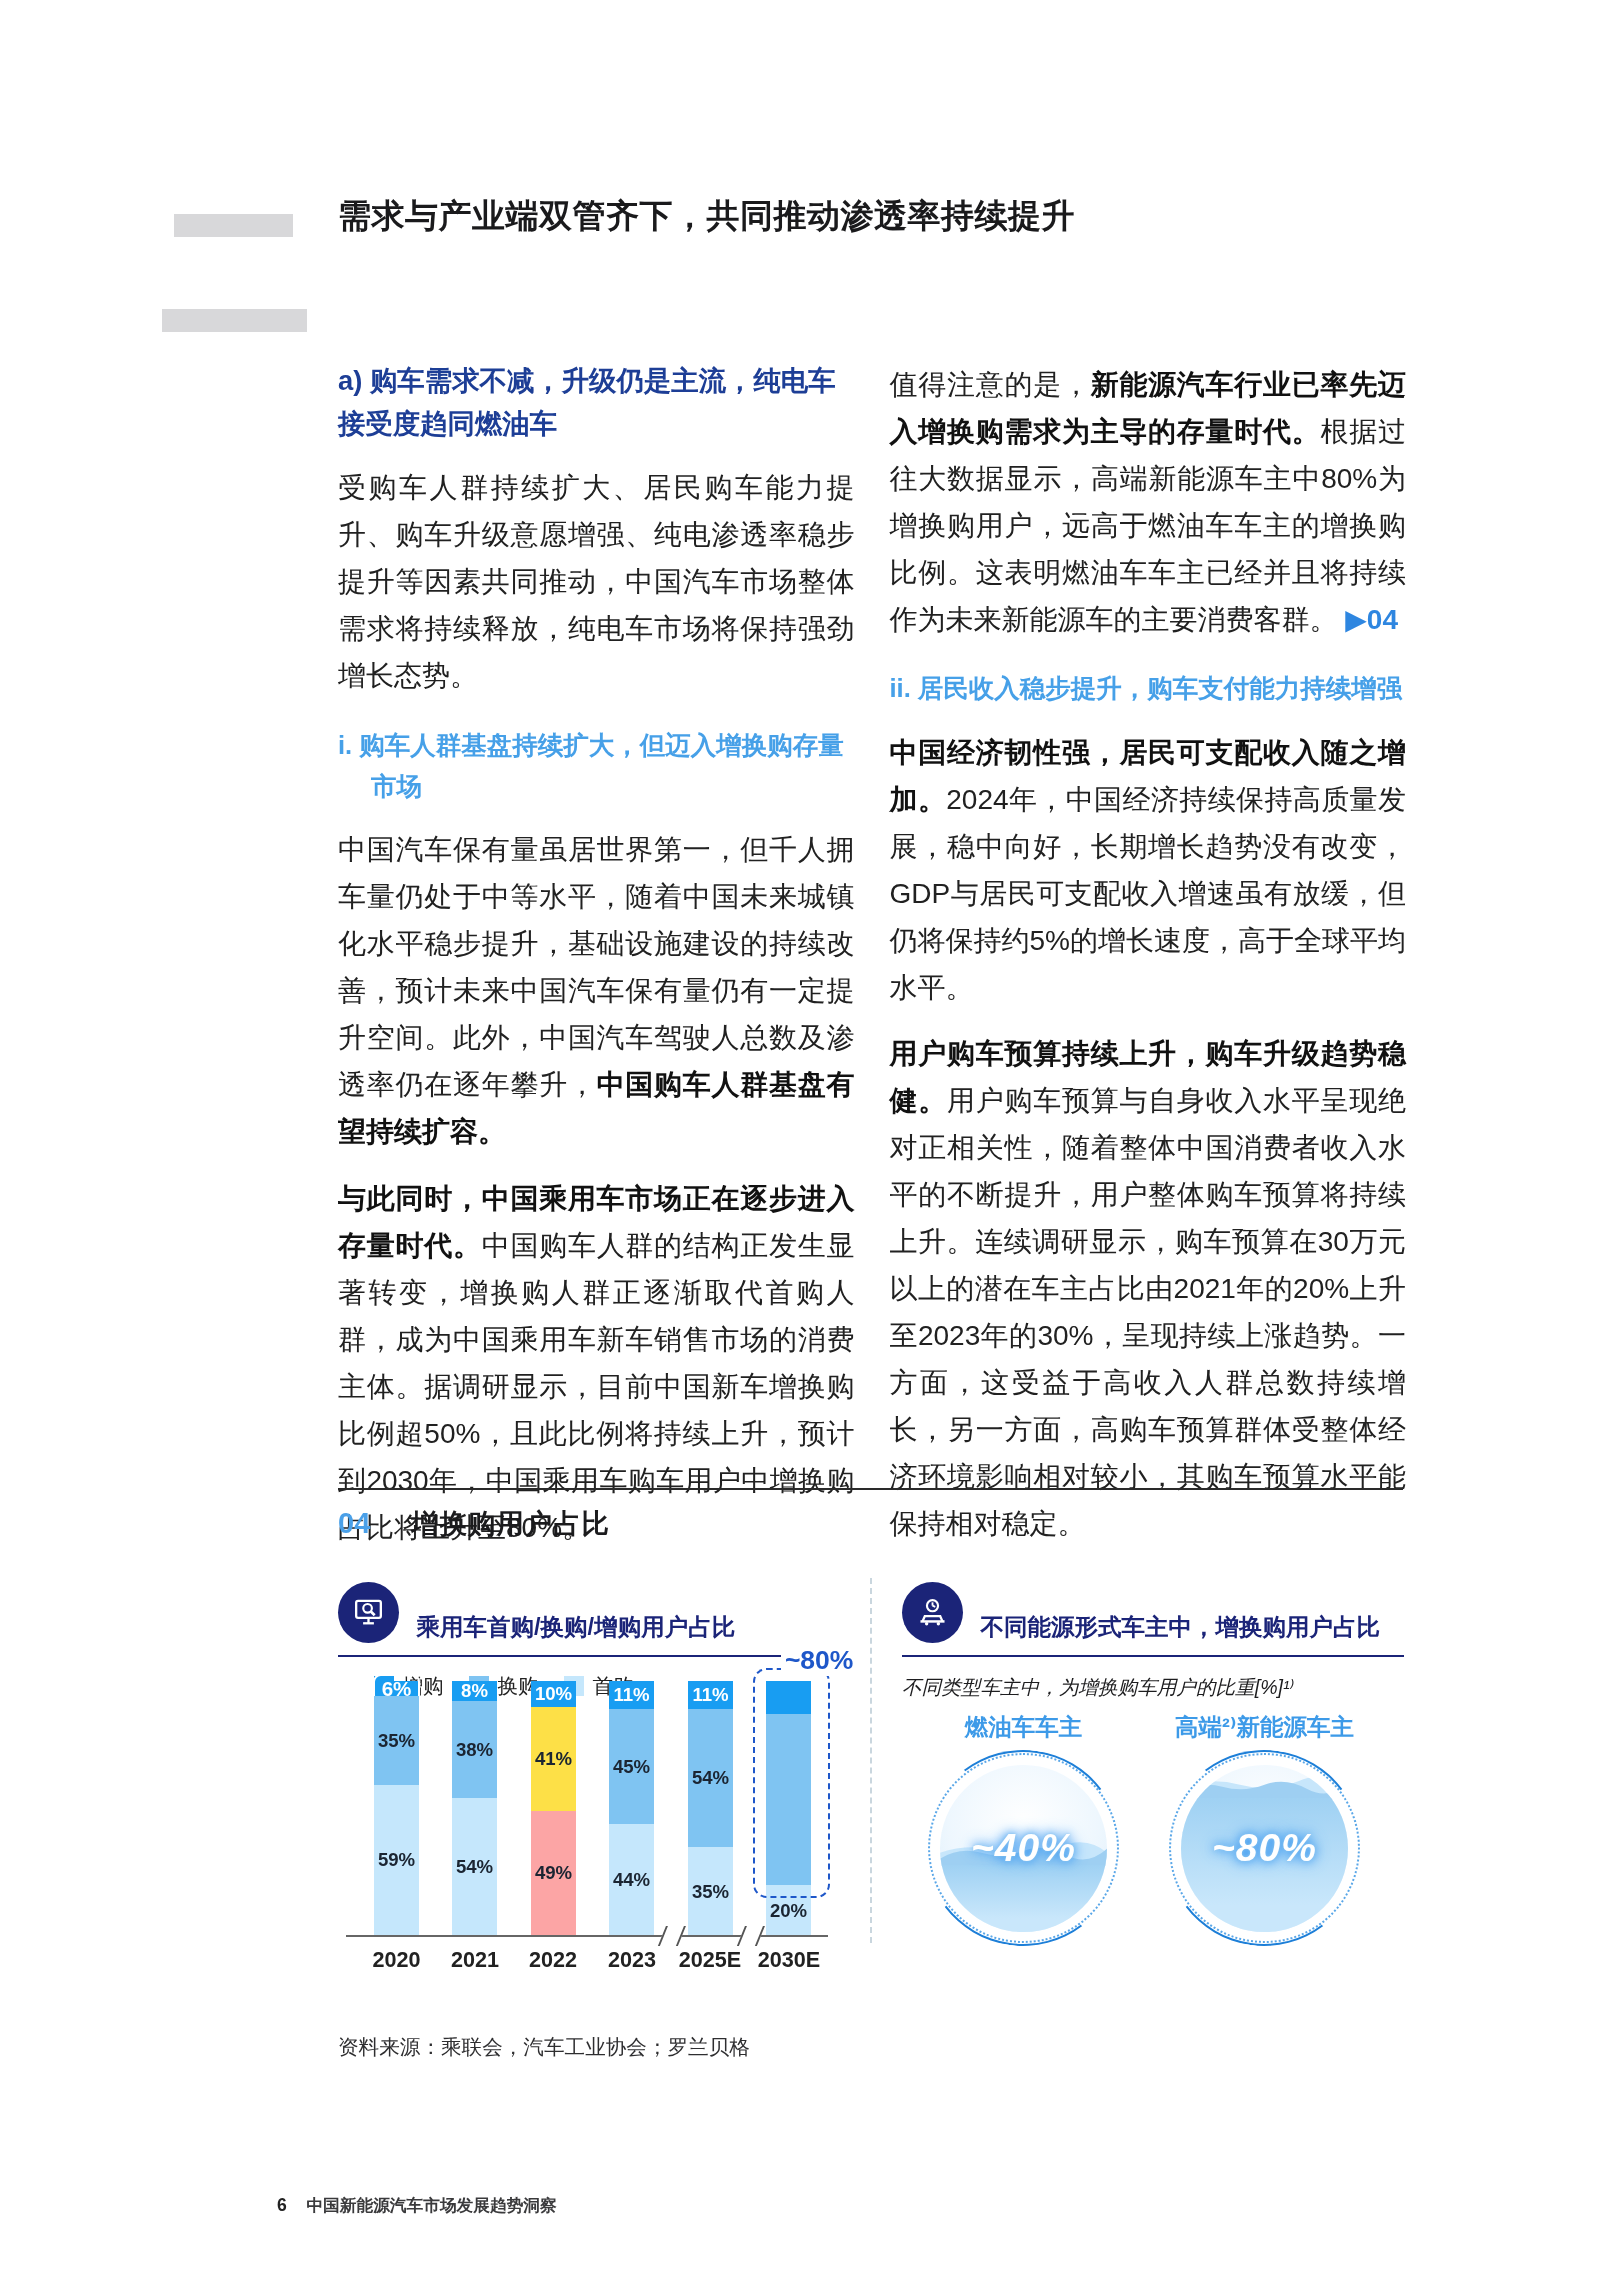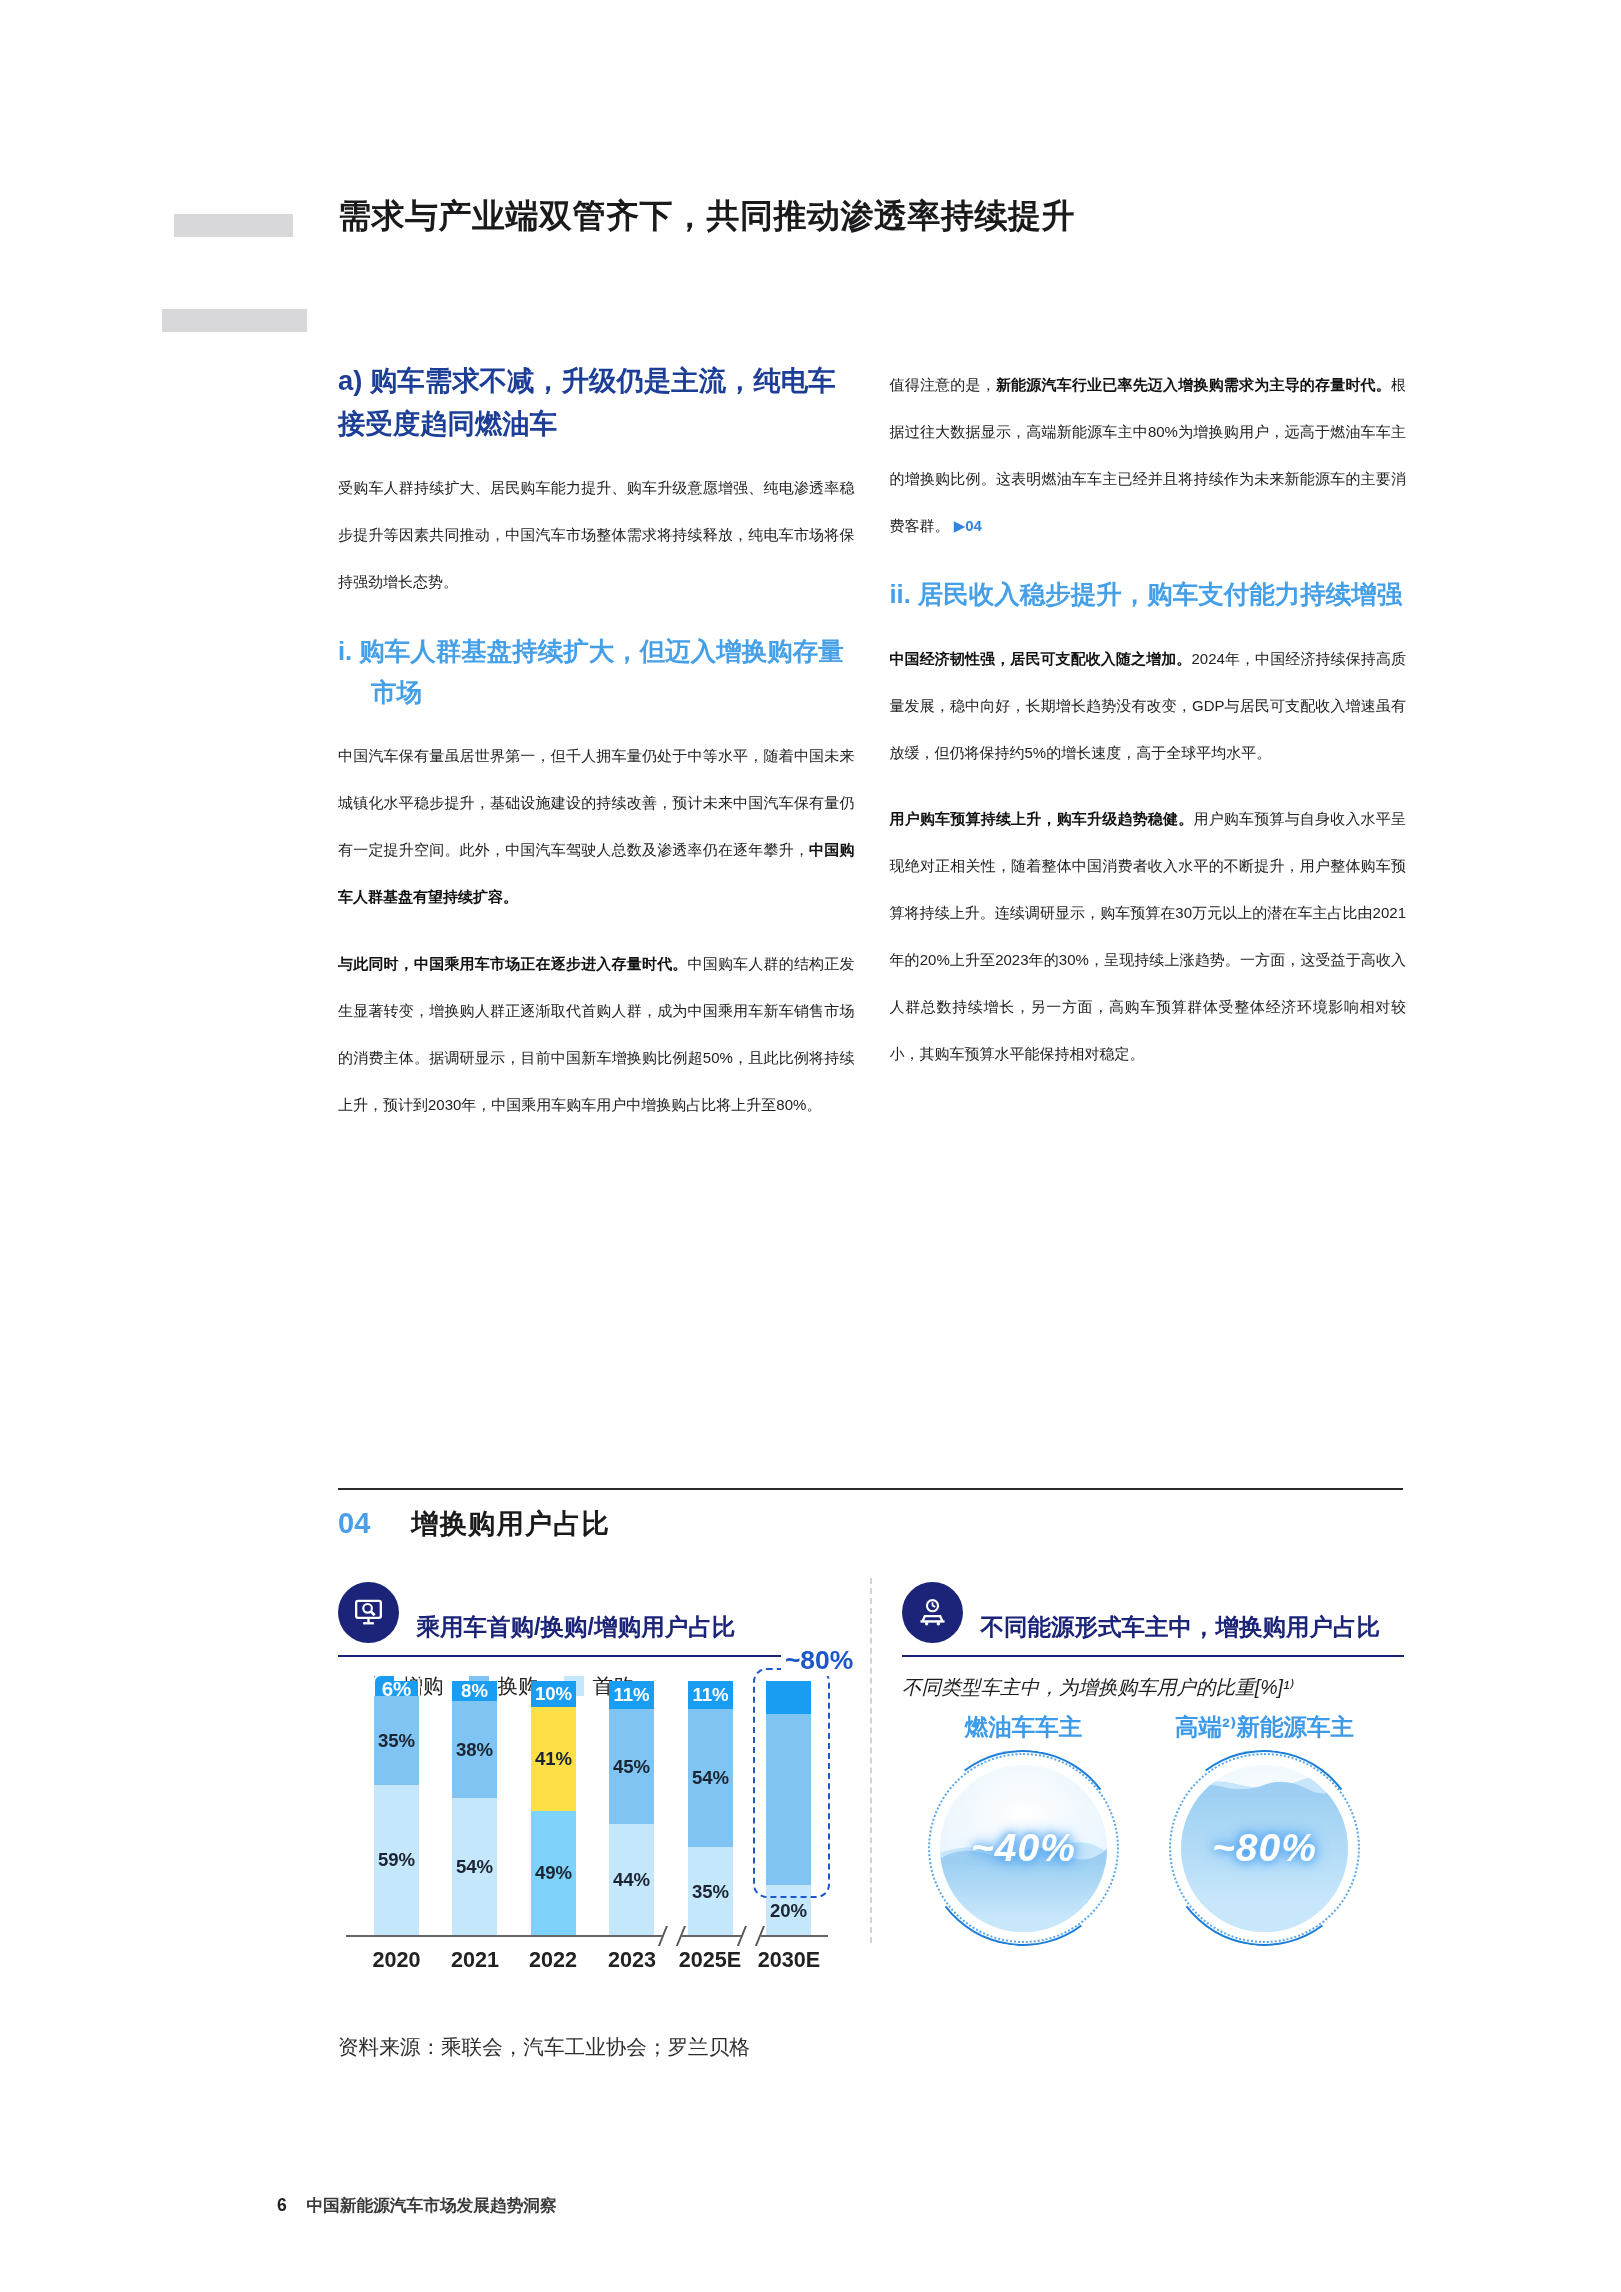--- a/index.html
+++ b/index.html
@@ -8,21 +8,21 @@
     font-family:"Liberation Sans","DejaVu Sans",sans-serif;color:#222;overflow:hidden;
   }
   .deco{position:absolute;background:#d8d8da;}
   .deco1{left:174px;top:214px;width:119px;height:22.5px;}
   .deco2{left:162px;top:309px;width:145px;height:22.5px;}
   .page-title{position:absolute;left:338px;top:194px;font-size:33px;font-weight:800;color:#1a1a1c;letter-spacing:0.5px;margin:0;}
   .columns{position:absolute;left:338px;top:345px;width:1068px;display:flex;gap:35px;}
   .col{width:517px;}
   .h-navy{font-size:27.4px;line-height:43px;color:#1d3e96;font-weight:800;margin:13.7px 0 0;}
   .h-blue{font-size:25.5px;line-height:41px;color:#46a0e8;font-weight:800;margin:25.5px 0 0;padding-left:33px;text-indent:-33px;}
-  p.body{font-size:15px;line-height:47px;color:#212121;text-align:justify;margin:19.6px 0 0;}
+  p.body{font-size:28px;line-height:47px;color:#212121;text-align:justify;margin:19.6px 0 0;}
   p.body .b{font-weight:800;color:#111;}
   
   .figure{position:absolute;left:338px;top:1488px;width:1068px;height:608px;}
   .fig-rule{position:absolute;left:0;top:0;width:1065px;border-top:2px solid #2a2a2a;}
   .fig-head{position:absolute;left:0;top:17.6px;display:flex;gap:41px;align-items:baseline;}
   .fig-num{font-size:29px;font-weight:800;color:#4aa0e8;}
   .fig-title{font-size:27.4px;font-weight:800;color:#1b1b1d;letter-spacing:1px;}
   .panel-head{position:absolute;top:94px;display:flex;align-items:flex-end;gap:17.6px;}
   .lp-head{left:0;} .rp-head{left:564px;}
   .panel-icon{width:61px;height:61px;border-radius:50%;background:#1b2478;display:flex;align-items:center;justify-content:center;flex:0 0 auto;}
@@ -146,21 +146,21 @@
             <span class="seg-label">54%</span>
           </div>
         </div>
         <div class="bar" style="left: 157px;">
           <div class="seg" style="height: 25.5px; background: rgb(24, 157, 242);">
             <span class="seg-label light">10%</span>
           </div>
           <div class="seg" style="height: 104px; background: #fde047;">
             <span class="seg-label">41%</span>
           </div>
-          <div class="seg" style="height: 125px; background: #7dd3fc;">
+          <div class="seg" style="height: 125px; background: #fca5a5;">
             <span class="seg-label">49%</span>
           </div>
         </div>
         <div class="bar" style="left: 235px;">
           <div class="seg" style="height: 28px; background: rgb(24, 157, 242);">
             <span class="seg-label light">11%</span>
           </div>
           <div class="seg" style="height: 115px; background: rgb(127, 196, 242);">
             <span class="seg-label">45%</span>
           </div>

